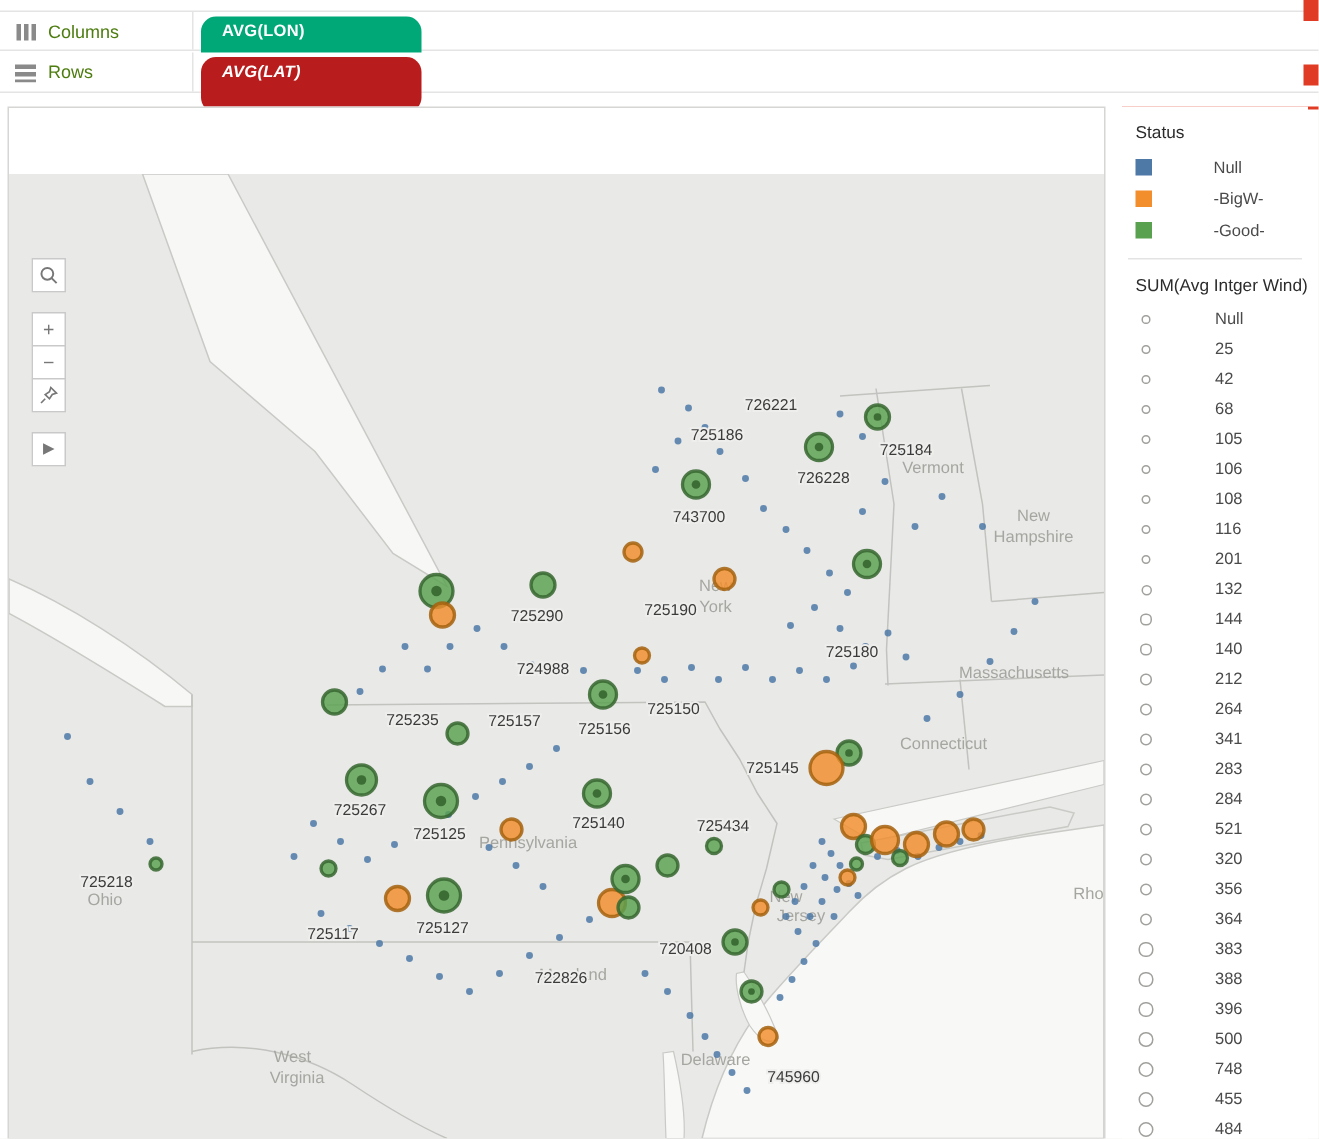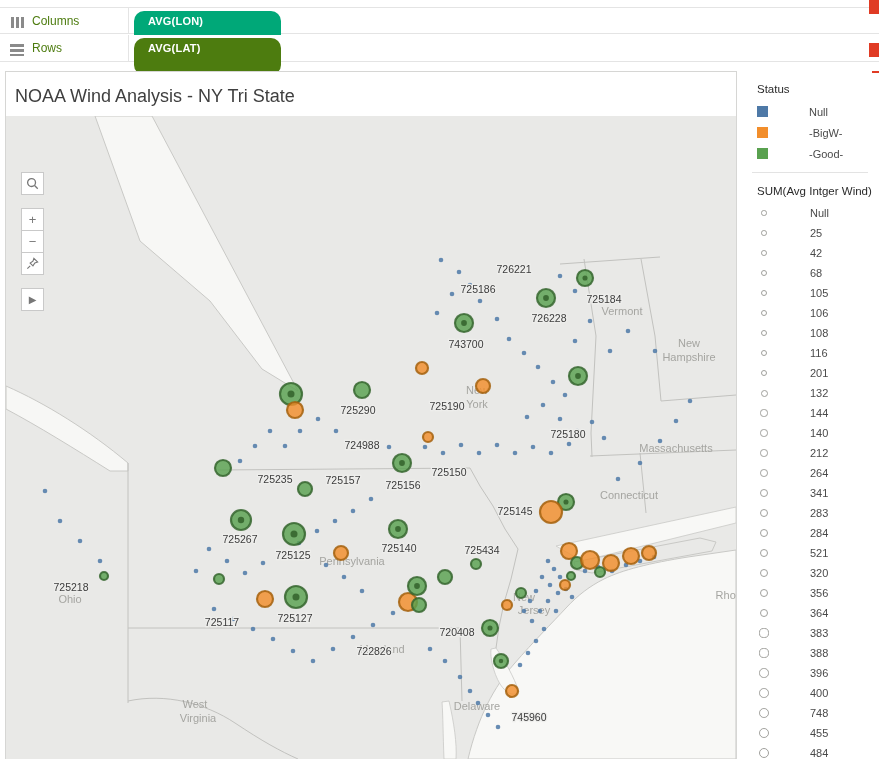--- a/index.html
+++ b/index.html
@@ -73,29 +73,28 @@
   <div class="shelf-row r2">
     <span class="shelf-icon">
       <svg width="14" height="13" viewBox="0 0 14 13">
         <rect x="0" y="1" width="14" height="3" fill="#8a8a8a"></rect>
         <rect x="0" y="6" width="14" height="3" fill="#8a8a8a"></rect>
         <rect x="0" y="11" width="14" height="2" fill="#8a8a8a"></rect>
       </svg>
     </span>
     <span class="shelf-label">Rows</span>
     <div class="shelf-vdiv"></div>
-    <div class="pill" style="background: #4d7c0f;">AVG(LAT)</div>
+    <div class="pill" style="background: #b91c1c; font-style: italic;">AVG(LAT)</div>
   </div>
 </div>
 
 <div class="red-chip" id="redA" style="left: 869px; top: 0px; height: 14px; background: rgb(224, 59, 36);"></div>
 <div class="red-chip" id="redB" style="left: 869px; top: 43px; height: 14px; background: rgb(224, 59, 36);"></div>
 
 <div class="map-card">
-  <div class="map-title">NOAA Wind Analysis - NY Tri State</div>
 
   <div class="map-viewport">
     <svg id="map-svg" width="730" height="643" viewBox="6 115 730 643">
 
       <rect x="6" y="115" width="730" height="643" fill="#e9e9e7"></rect>
 
       <g>
         <path d="M95,115 L152,115 L298,390 L262,368 L210,300 L140,240 Z" fill="#f7f7f5" stroke="#c9c9c6" stroke-width="1"></path>
         <path d="M6,385 C45,402 90,430 128,462 L128,470 L110,470 C75,448 38,425 6,408 Z" fill="#f7f7f5" stroke="#c9c9c6" stroke-width="1"></path>
         <path d="M468,758 C478,716 494,686 514,663 C534,640 552,622 566,607 C578,594 590,585 604,578 C622,569 650,562 688,556 L736,549 L736,758 Z" fill="#f8f8f6" stroke="#c9c9c6" stroke-width="1"></path>
@@ -506,21 +505,21 @@
       <div class="size-row">
         <span class="size-circ-wrap">
           <span class="size-circ" style="width: 9.4px; height: 9.4px;"></span>
         </span>
         <span class="legend-label">396</span>
       </div>
       <div class="size-row">
         <span class="size-circ-wrap">
           <span class="size-circ" style="width: 9.6px; height: 9.6px;"></span>
         </span>
-        <span class="legend-label">400</span>
+        <span class="legend-label">500</span>
       </div>
       <div class="size-row">
         <span class="size-circ-wrap">
           <span class="size-circ" style="width: 9.8px; height: 9.8px;"></span>
         </span>
         <span class="legend-label">748</span>
       </div>
       <div class="size-row">
         <span class="size-circ-wrap">
           <span class="size-circ" style="width: 9.9px; height: 9.9px;"></span>

